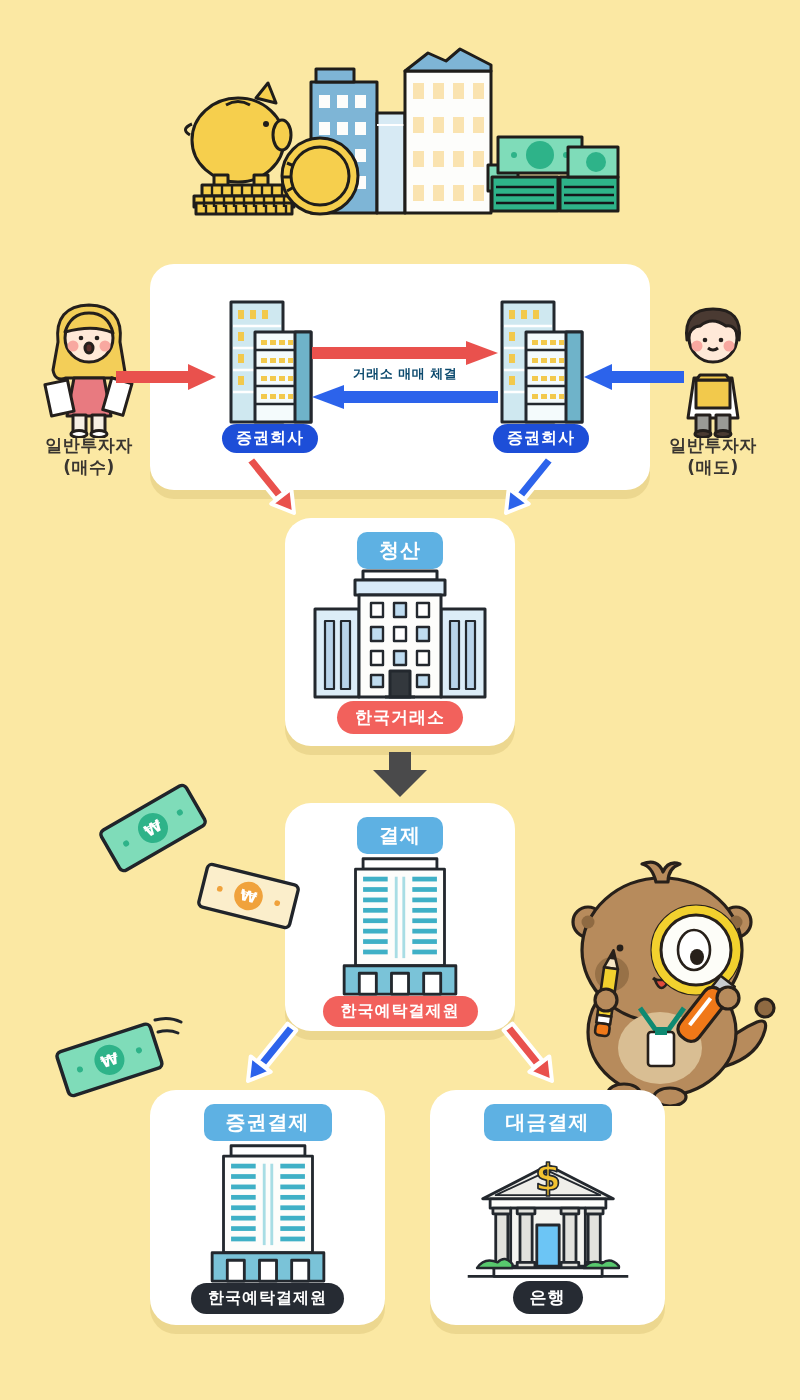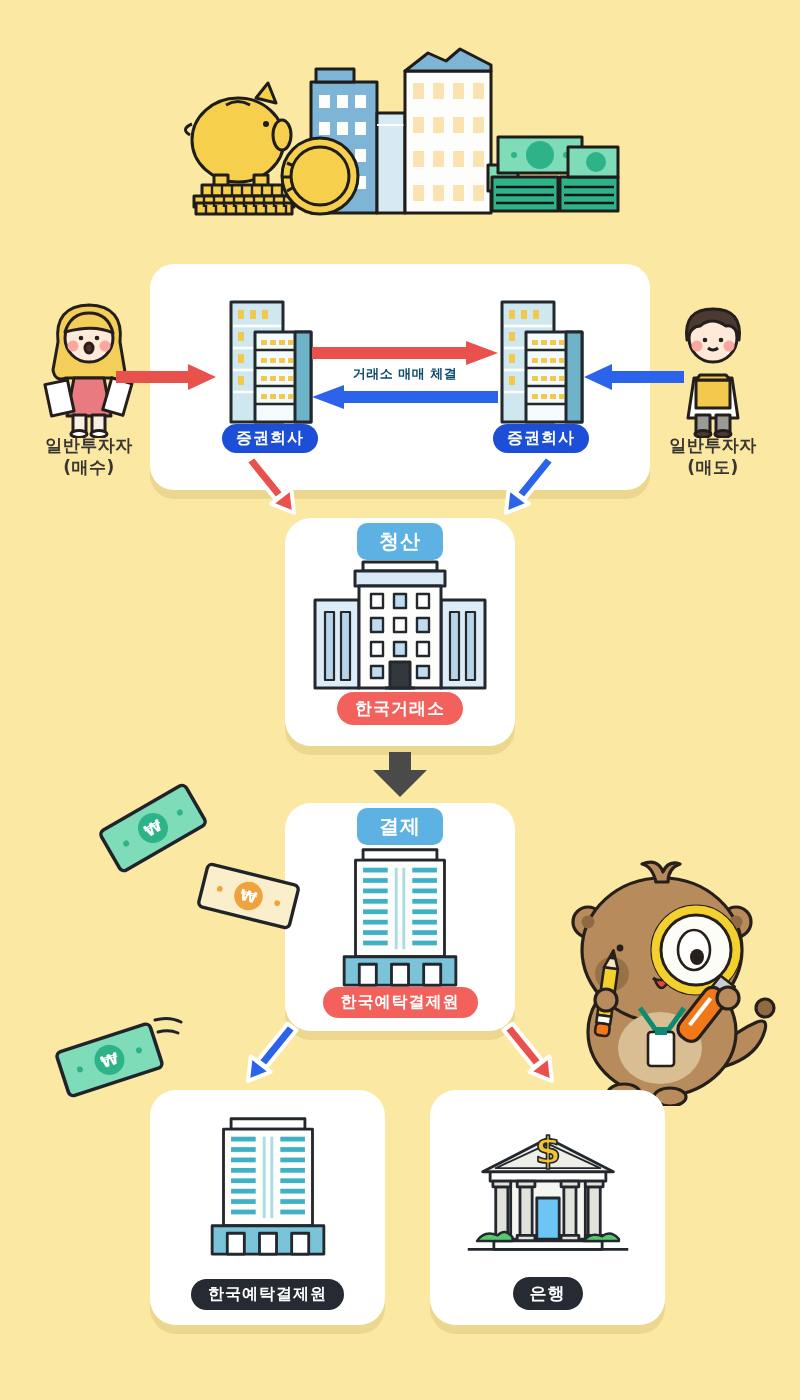--- a/index.html
+++ b/index.html
@@ -5,21 +5,21 @@
   *{margin:0;padding:0;box-sizing:border-box}
   html,body{background:#FBE8A3}
   .stage{position:relative;width:800px;height:1400px;background:#FBE8A3;
     font-family:"DejaVu Sans","Liberation Sans",sans-serif;overflow:hidden}
   .abs{position:absolute}
   .card{position:absolute;background:#fff;border-radius:26px;
     box-shadow:0 9px 0 #ECD78F;display:flex;flex-direction:column;align-items:center}
   .pill{display:inline-flex;align-items:center;justify-content:center;
     font-weight:800;color:#fff;letter-spacing:1px;white-space:nowrap}
   .pill-exchange{background:#5EB1E3;border-radius:20px;font-size:21px;padding:6px 28px}
-  .pill-title{background:#5EB1E3;border-radius:10px;font-size:20px;padding:5px 22px;margin-top:5px}
+  .pill-title{background:#5EB1E3;border-radius:10px;font-size:20px;padding:5px 22px;margin-top:14px}
   .pill-red{background:#F2615C;border-radius:18px;font-size:17px;padding:5px 18px;margin-bottom:24px}
   .pill-black{background:#262B33;border-radius:17px;font-size:16px;padding:5px 17px;margin-bottom:15px}
   .pill-broker{position:absolute;background:#1d4ed8;border-radius:16px;font-size:16px;
     padding:4px 14px;color:#fff;font-weight:800;letter-spacing:1px}
   .icon-slot{flex:1;display:flex;align-items:center;justify-content:center}
   .investor-label{position:absolute;width:150px;text-align:center;font-weight:800;
     font-size:17px;color:#393530;line-height:1.3;letter-spacing:.5px}
   .flow-label{position:absolute;text-align:center;font-weight:800;font-size:13px;color:#0c4a6e;letter-spacing:.5px}
   .z2{z-index:2}
 </style>
@@ -485,20 +485,21 @@
     </g>
   </svg>
   <svg class="abs z2" style="left:496px;top:1020px" width="64" height="68" viewBox="0 0 64 68">
     <g fill="#E9514D" stroke="#fff" stroke-width="4" stroke-linejoin="round">
       <polygon points="16.5,3.7 46.5,40.7 37.6,47.2 7.6,10.2"></polygon>
       <polygon points="56,61 53.3,36.4 33.3,51.8"></polygon>
     </g>
   </svg>
 
   <div class="card" style="left:150px;top:1090px;width:235px;height:235px">
+    <div class="pill pill-title">증권결제</div>
     <div class="icon-slot">
       <svg width="190" height="142" viewBox="0 0 190 150">
         <g stroke="#23282e" stroke-width="3" stroke-linejoin="round">
           <rect x="56" y="5" width="78" height="11" fill="#fff"></rect>
           <rect x="48" y="16" width="94" height="102" fill="#FDFDFB"></rect>
           <g fill="#3FB0C6" stroke="none">
             <rect x="56" y="24" width="26" height="5"></rect>
               <rect x="108" y="24" width="26" height="5"></rect>
             <rect x="56" y="35" width="26" height="5"></rect>
               <rect x="108" y="35" width="26" height="5"></rect>
@@ -523,20 +524,21 @@
           <rect x="52" y="126" width="18" height="22" fill="#fff"></rect>
           <rect x="86" y="126" width="18" height="22" fill="#fff"></rect>
           <rect x="120" y="126" width="18" height="22" fill="#fff"></rect>
         </g>
       </svg>
     </div>
     <div class="pill pill-black">한국예탁결제원</div>
   </div>
 
   <div class="card" style="left:430px;top:1090px;width:235px;height:235px">
+    <div class="pill pill-title">대금결제</div>
     <div class="icon-slot">
       <svg width="200" height="140" viewBox="0 0 200 150">
         <g stroke="#23282e" stroke-width="3" stroke-linejoin="round">
           <polygon points="30,62 100,26 170,62" fill="#EFEFEA"></polygon>
           <polygon points="44,58 100,32 156,58" fill="none" stroke-width="2"></polygon>
           <rect x="38" y="62" width="124" height="10" fill="#FDFDFB"></rect>
           <rect x="60" y="72" width="80" height="62" fill="#F4F4F0"></rect>
           <g fill="#E2E2DD">
             <rect x="44" y="78" width="13" height="52"></rect>
               <rect x="70" y="78" width="13" height="52"></rect>

